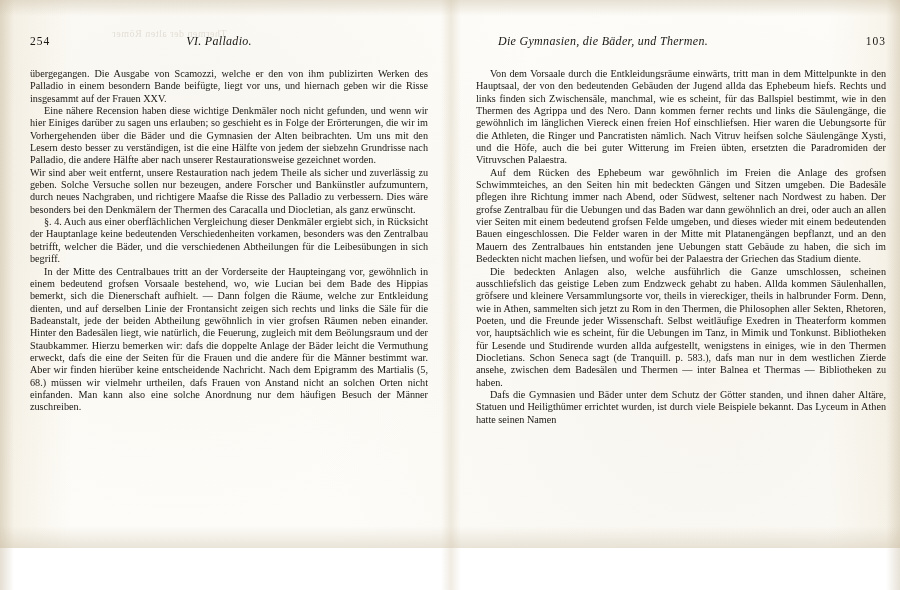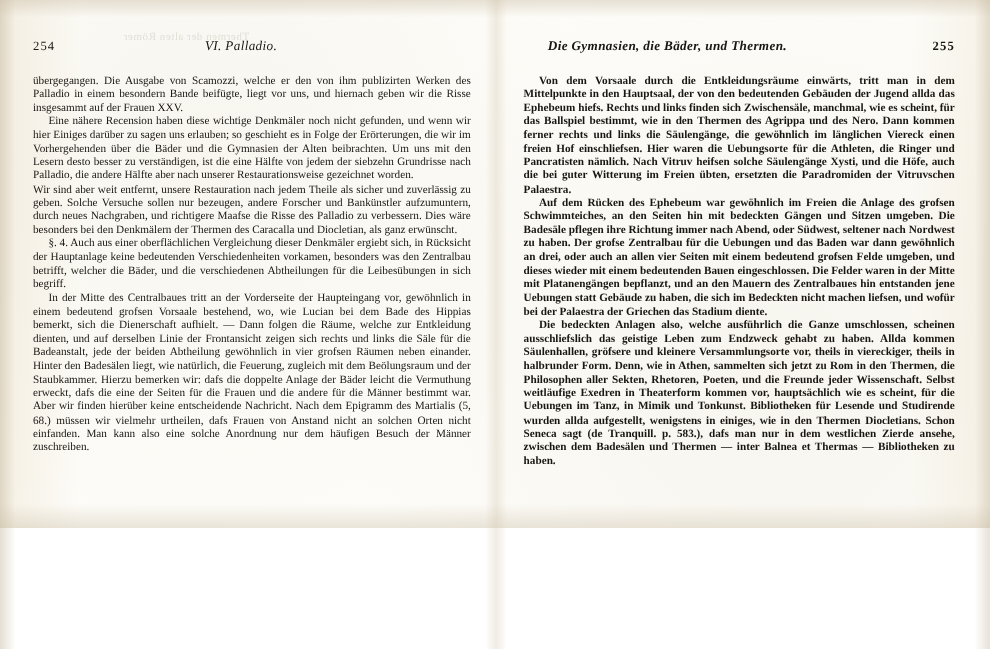--- a/index.html
+++ b/index.html
@@ -10,21 +10,21 @@
   body {
     width: 900px;
     height: 590px;
     overflow: hidden;
     font-family: "Liberation Serif", serif;
     color: #1a1713;
   }
   .page {
     position: relative;
     width: 900px;
-    height: 480px;
+    height: 548px;
     background: #fdfcf8;
     background-image:
       radial-gradient(circle at 20% 30%, rgba(205,190,160,0.10) 0%, rgba(205,190,160,0) 45%),
       radial-gradient(circle at 78% 70%, rgba(200,185,155,0.10) 0%, rgba(200,185,155,0) 50%),
       linear-gradient(90deg, rgba(238,230,212,0.55) 0%, rgba(253,252,248,0) 8%),
       linear-gradient(270deg, rgba(238,230,212,0.45) 0%, rgba(253,252,248,0) 8%);
     box-sizing: border-box;
   }
   .spread {
     position: absolute;
@@ -32,21 +32,21 @@
     display: flex;
   }
   .col {
     position: relative;
     box-sizing: border-box;
     width: 450px;
     height: 590px;
     padding: 34px 28px 20px 28px;
   }
   .col.left  { padding-left: 30px; padding-right: 22px; }
-  .col.right { padding-left: 26px; padding-right: 32px; font-weight: bold; }
+  .col.right { padding-left: 26px; padding-right: 14px; }
 
   .running-head {
     display: flex;
     align-items: baseline;
     height: 22px;
     font-size: 11.5px;
     letter-spacing: 0.2px;
   }
   .running-head .folio {
     font-family: "Liberation Serif", serif;
@@ -142,26 +142,27 @@
         <p>Wir sind aber weit entfernt, unsere Restauration nach jedem Theile als sicher und zuverlässig zu geben. Solche Versuche sollen nur bezeugen, andere Forscher und Bankünstler aufzumuntern, durch neues Nachgraben, und richtigere Maafse die Risse des Palladio zu verbessern. Dies wäre besonders bei den Denkmälern der Thermen des Caracalla und Diocletian, als ganz erwünscht.</p>
         <p class="indent">§. 4. Auch aus einer oberflächlichen Vergleichung dieser Denkmäler ergiebt sich, in Rücksicht der Hauptanlage keine bedeutenden Verschiedenheiten vorkamen, besonders was den Zentralbau betrifft, welcher die Bäder, und die verschiedenen Abtheilungen für die Leibesübungen in sich begriff.</p>
         <p class="indent">In der Mitte des Centralbaues tritt an der Vorderseite der Haupteingang vor, gewöhnlich in einem bedeutend grofsen Vorsaale bestehend, wo, wie Lucian bei dem Bade des Hippias bemerkt, sich die Dienerschaft aufhielt. — Dann folgen die Räume, welche zur Entkleidung dienten, und auf derselben Linie der Frontansicht zeigen sich rechts und links die Säle für die Badeanstalt, jede der beiden Abtheilung gewöhnlich in vier grofsen Räumen neben einander. Hinter den Badesälen liegt, wie natürlich, die Feuerung, zugleich mit dem Beölungsraum und der Staubkammer. Hierzu bemerken wir: dafs die doppelte Anlage der Bäder leicht die Vermuthung erweckt, dafs die eine der Seiten für die Frauen und die andere für die Männer bestimmt war. Aber wir finden hierüber keine entscheidende Nachricht. Nach dem Epigramm des Martialis (5, 68.) müssen wir vielmehr urtheilen, dafs Frauen von Anstand nicht an solchen Orten nicht einfanden. Man kann also eine solche Anordnung nur dem häufigen Besuch der Männer zuschreiben.</p>
       </div>
       <div class="ghost" style="top:28px; left:112px;">Thermen der alten Römer</div>
     </div>
 
     <div class="col right">
       <div class="running-head">
         <span class="title ital">Die Gymnasien, die Bäder, und Thermen.</span>
-        <span class="folio">255</span>
+        <span class="folio">103</span>
       </div>
       <div class="body-text">
         <p class="indent">Von dem Vorsaale durch die Entkleidungsräume einwärts, tritt man in dem Mittelpunkte in den Hauptsaal, der von den bedeutenden Gebäuden der Jugend allda das Ephebeum hiefs. Rechts und links finden sich Zwischensäle, manchmal, wie es scheint, für das Ballspiel bestimmt, wie in den Thermen des Agrippa und des Nero. Dann kommen ferner rechts und links die Säulengänge, die gewöhnlich im länglichen Viereck einen freien Hof einschliefsen. Hier waren die Uebungsorte für die Athleten, die Ringer und Pancratisten nämlich. Nach Vitruv heifsen solche Säulengänge Xysti, und die Höfe, auch die bei guter Witterung im Freien übten, ersetzten die Paradromiden der Vitruvschen Palaestra.</p>
         <p class="indent">Auf dem Rücken des Ephebeum war gewöhnlich im Freien die Anlage des grofsen Schwimmteiches, an den Seiten hin mit bedeckten Gängen und Sitzen umgeben. Die Badesäle pflegen ihre Richtung immer nach Abend, oder Südwest, seltener nach Nordwest zu haben. Der grofse Zentralbau für die Uebungen und das Baden war dann gewöhnlich an drei, oder auch an allen vier Seiten mit einem bedeutend grofsen Felde umgeben, und dieses wieder mit einem bedeutenden Bauen eingeschlossen. Die Felder waren in der Mitte mit Platanengängen bepflanzt, und an den Mauern des Zentralbaues hin entstanden jene Uebungen statt Gebäude zu haben, die sich im Bedeckten nicht machen liefsen, und wofür bei der Palaestra der Griechen das Stadium diente.</p>
         <p class="indent">Die bedeckten Anlagen also, welche ausführlich die Ganze umschlossen, scheinen ausschliefslich das geistige Leben zum Endzweck gehabt zu haben. Allda kommen Säulenhallen, gröfsere und kleinere Versammlungsorte vor, theils in viereckiger, theils in halbrunder Form. Denn, wie in Athen, sammelten sich jetzt zu Rom in den Thermen, die Philosophen aller Sekten, Rhetoren, Poeten, und die Freunde jeder Wissenschaft. Selbst weitläufige Exedren in Theaterform kommen vor, hauptsächlich wie es scheint, für die Uebungen im Tanz, in Mimik und Tonkunst. Bibliotheken für Lesende und Studirende wurden allda aufgestellt, wenigstens in einiges, wie in den Thermen Diocletians. Schon Seneca sagt (de Tranquill. p. 583.), dafs man nur in dem westlichen Zierde ansehe, zwischen dem Badesälen und Thermen — inter Balnea et Thermas — Bibliotheken zu haben.</p>
+        <p class="indent">Dafs die Gymnasien und Bäder unter dem Schutz der Götter standen, und ihnen daher Altäre, Statuen und Heiligthümer errichtet wurden, ist durch viele Beispiele bekannt. Das Lyceum in Athen hatte seinen Namen</p>
       </div>
     </div>
   </div>
 
   <div class="gutter-shade"></div>
   <div class="edge-shade-l"></div>
   <div class="edge-shade-r"></div>
   <div class="top-shade"></div>
   <div class="bottom-shade"></div>
 </div>

